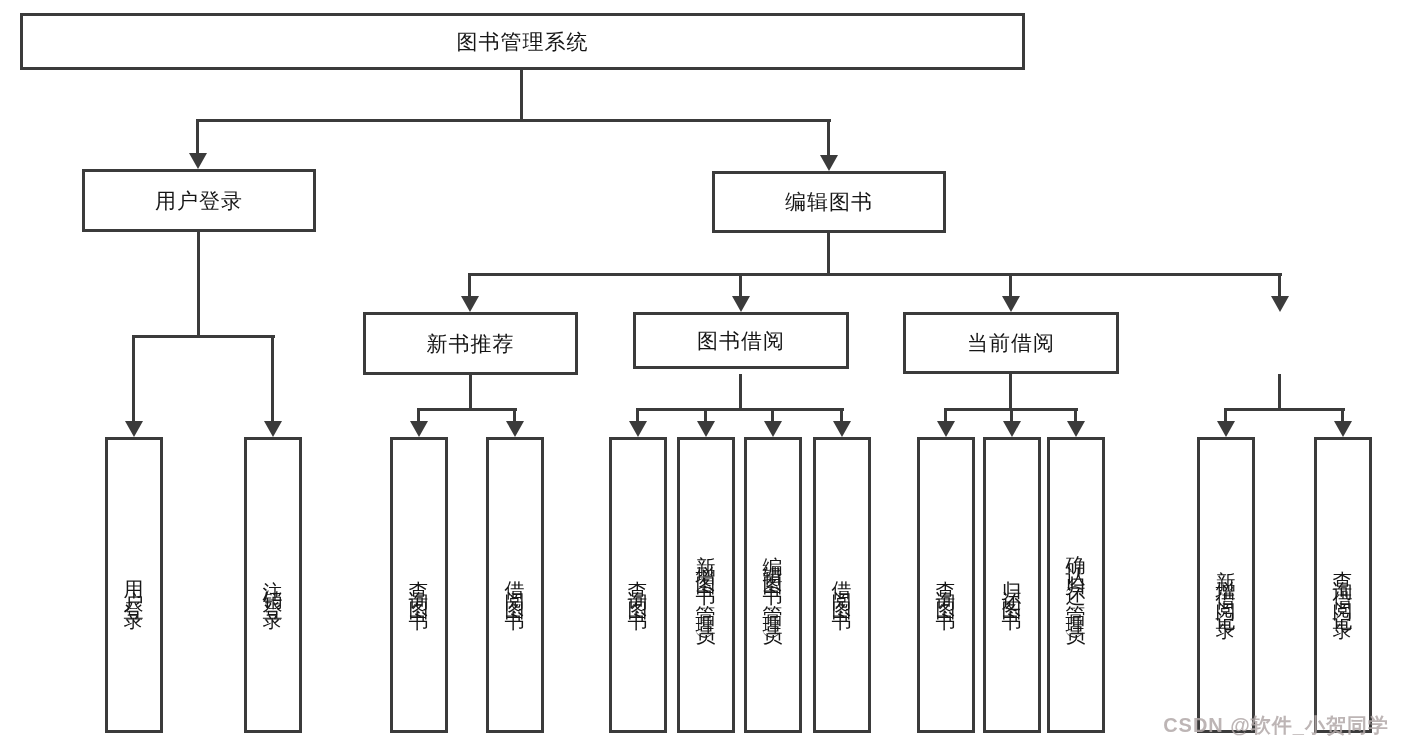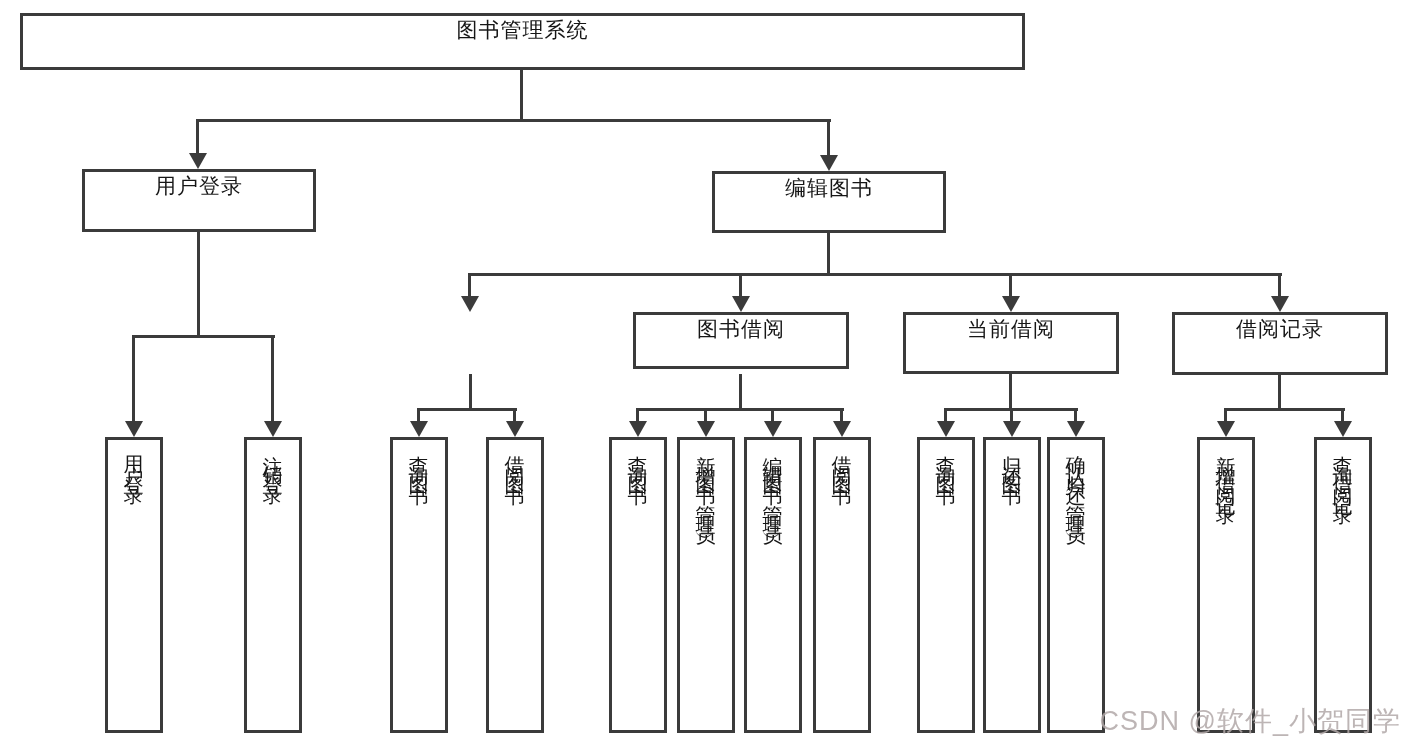--- a/index.html
+++ b/index.html
@@ -3,43 +3,43 @@
 <meta charset="utf-8">
 <style>
   html,body { margin:0; padding:0; background:#ffffff; }
   .canvas {
     position:relative; width:1405px; height:747px; background:#ffffff;
     font-family:"Liberation Sans","DejaVu Sans",sans-serif; color:#141414;
     overflow:hidden;
   }
   .node {
     position:absolute; box-sizing:border-box; background:#ffffff;
-    border:3px solid #3b3b3b; display:flex; align-items:flex-start; justify-content:center;
+    border:3px solid #3b3b3b; display:flex; align-items:center; justify-content:center;
     font-size:21px; font-weight:400; letter-spacing:1px; color:#161616;
   }
   .leaf { font-size:20px; }
   .leaf .vtext {
     writing-mode:vertical-rl; text-orientation:mixed;
     letter-spacing:10px; line-height:58px;
   }
   .hline { position:absolute; height:3px; background:#3b3b3b; }
   .vline { position:absolute; width:3px; background:#3b3b3b; }
   .arrow { position:absolute; width:18px; }
   .arrow::before {
     content:""; position:absolute; left:7px; top:0; width:3px;
     height:calc(100% - 14px); background:#3b3b3b;
   }
   .arrow::after {
     content:""; position:absolute; left:0; bottom:0; width:0; height:0;
     border-left:9px solid transparent; border-right:9px solid transparent;
     border-top:16px solid #3b3b3b;
   }
   .watermark {
-    position:absolute; right:4px; bottom:8px; font-size:27px;
-    color:rgba(178,168,168,0.85); letter-spacing:1px; white-space:nowrap; z-index:10;
+    position:absolute; right:16px; bottom:8px; font-size:20px;
+    color:rgba(178,168,168,0.85); letter-spacing:1px; white-space:nowrap; z-index:10;font-weight:bold;
   }
 </style>
 </head>
 <body>
 
 <div class="canvas">
 
   <div class="node" style="left:20px;top:13px;width:1005px;height:57px">
     <span>图书管理系统</span>
   </div>
@@ -61,28 +61,28 @@
   <div class="arrow" style="left:125px;top:335px;height:102px"></div>
   <div class="arrow" style="left:264px;top:335px;height:102px"></div>
 
   <div class="vline" style="left:827px;top:232px;height:41px"></div>
   <div class="hline" style="left:469px;top:273px;width:813px"></div>
   <div class="arrow" style="left:461px;top:273px;height:39px"></div>
   <div class="arrow" style="left:732px;top:273px;height:39px"></div>
   <div class="arrow" style="left:1002px;top:273px;height:39px"></div>
   <div class="arrow" style="left:1271px;top:273px;height:39px"></div>
 
+  <div class="node" style="left:363px;top:312px;width:215px;height:63px">
+    <span>新书推荐</span>
+  </div>
   <div class="node" style="left:633px;top:312px;width:216px;height:57px">
     <span>图书借阅</span>
   </div>
   <div class="node" style="left:903px;top:312px;width:216px;height:62px">
     <span>当前借阅</span>
-  </div>
-  <div class="node" style="left:1172px;top:312px;width:216px;height:63px">
-    <span>借阅记录</span>
   </div>
 
   <div class="vline" style="left:469px;top:374px;height:34px"></div>
   <div class="hline" style="left:418px;top:408px;width:99px"></div>
   <div class="arrow" style="left:410px;top:408px;height:29px"></div>
   <div class="arrow" style="left:506px;top:408px;height:29px"></div>
 
   <div class="vline" style="left:739px;top:374px;height:34px"></div>
   <div class="hline" style="left:637px;top:408px;width:207px"></div>
   <div class="arrow" style="left:629px;top:408px;height:29px"></div>

